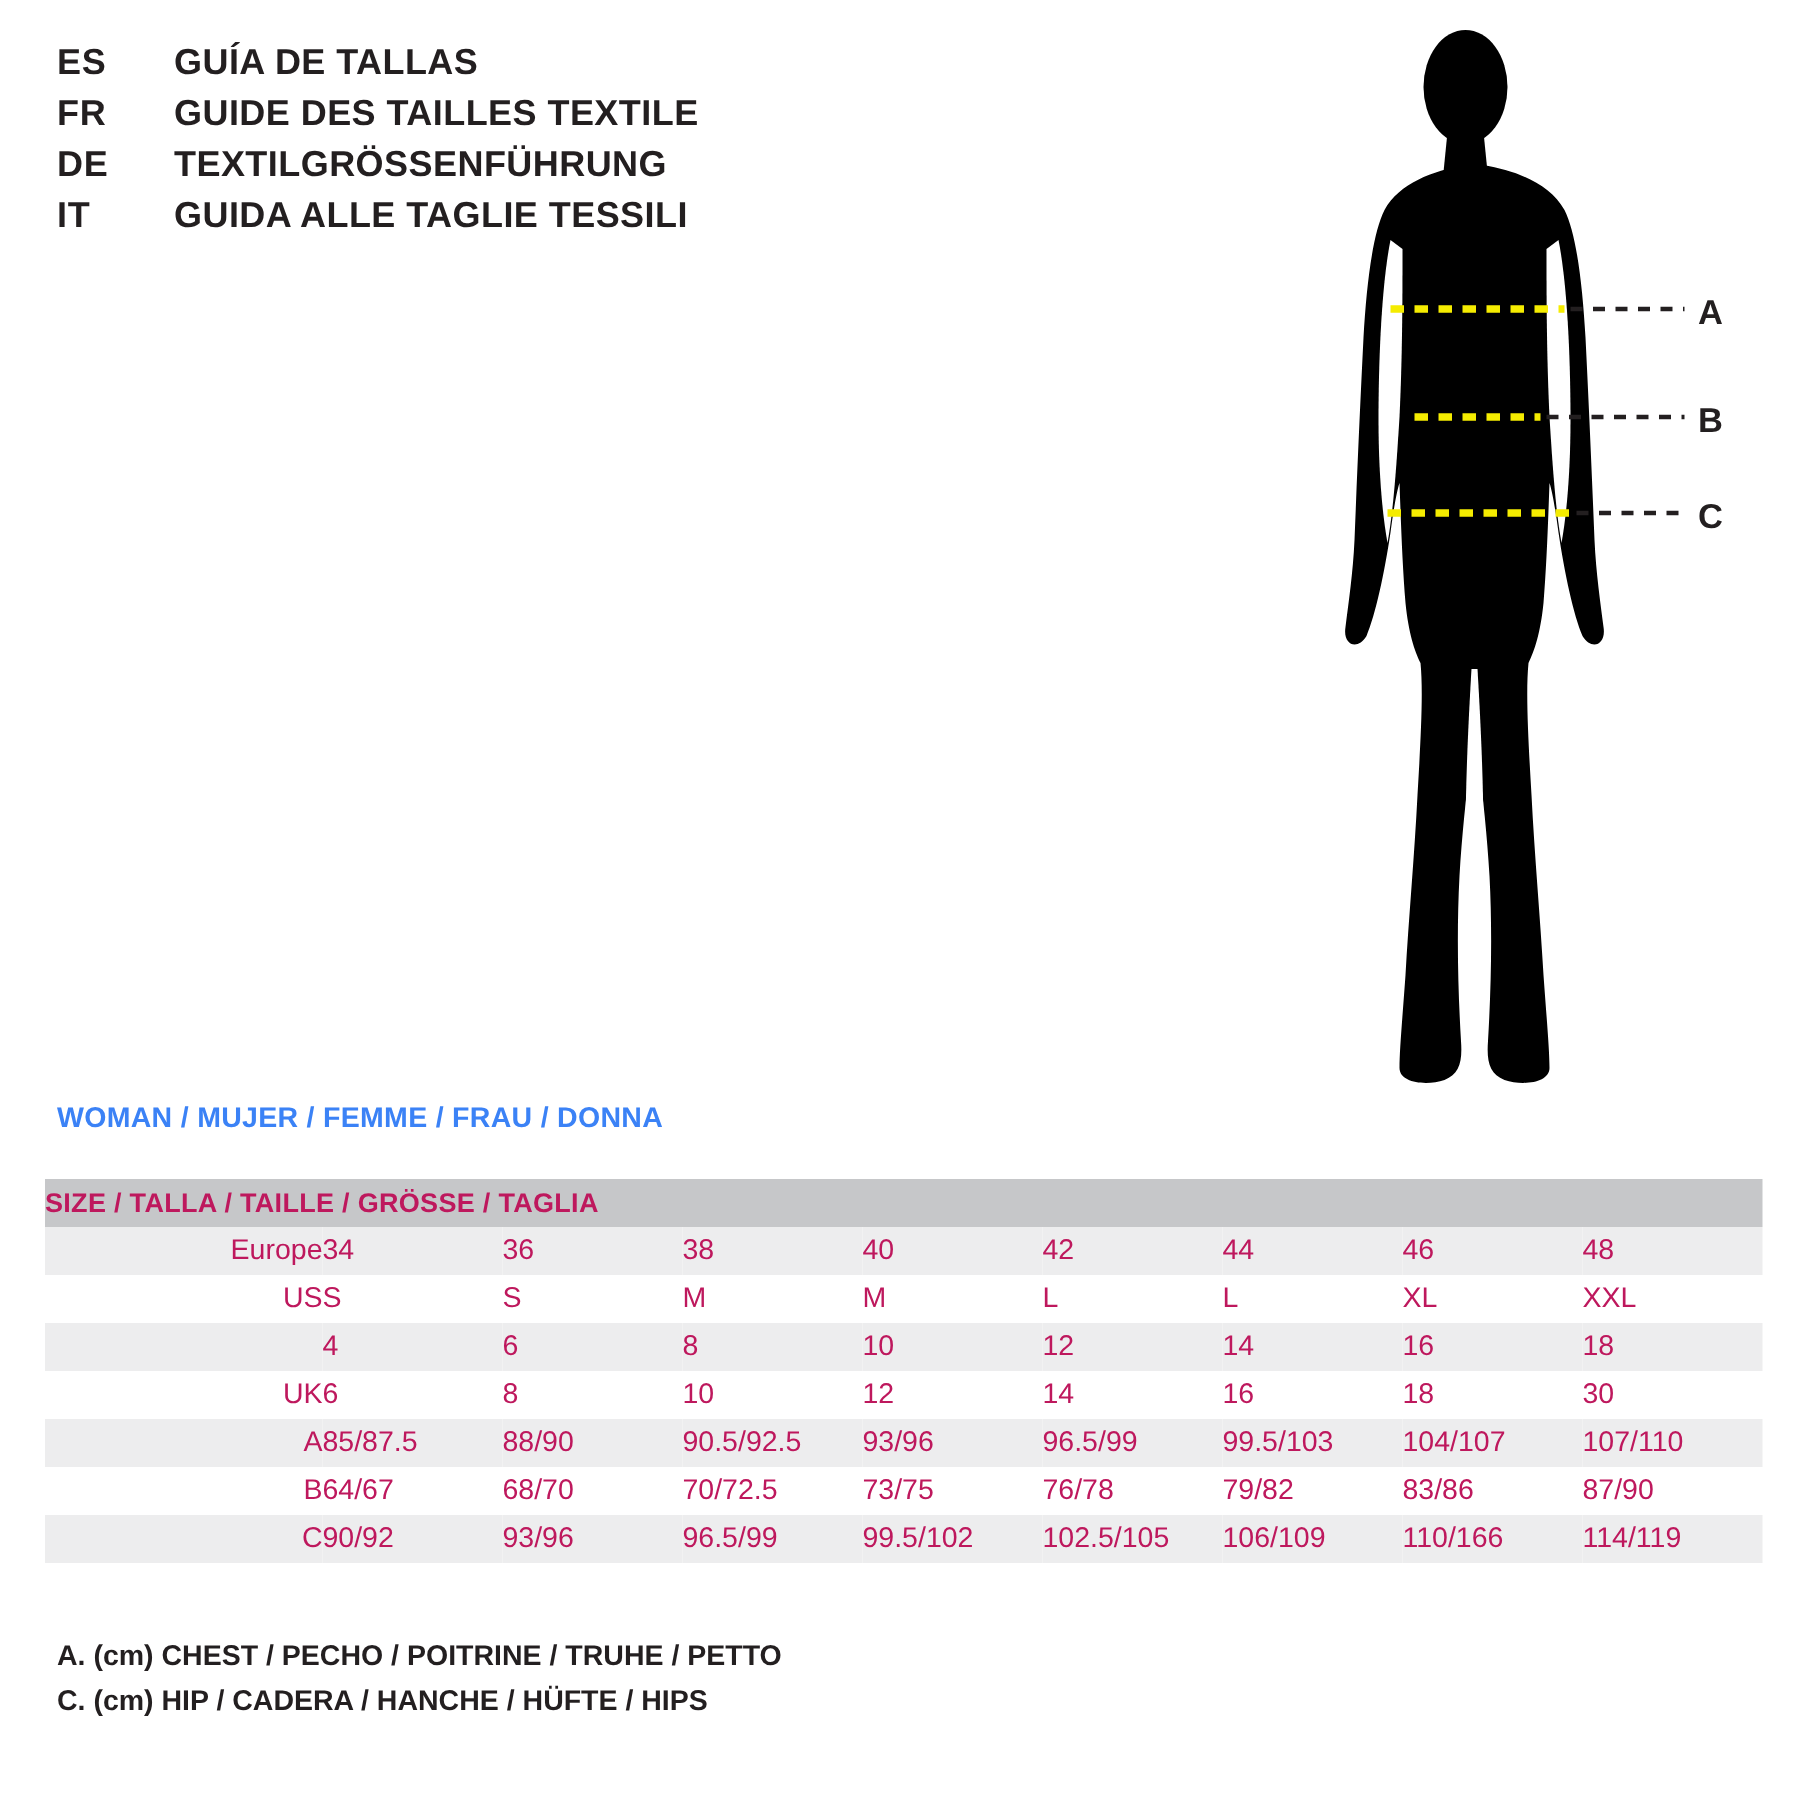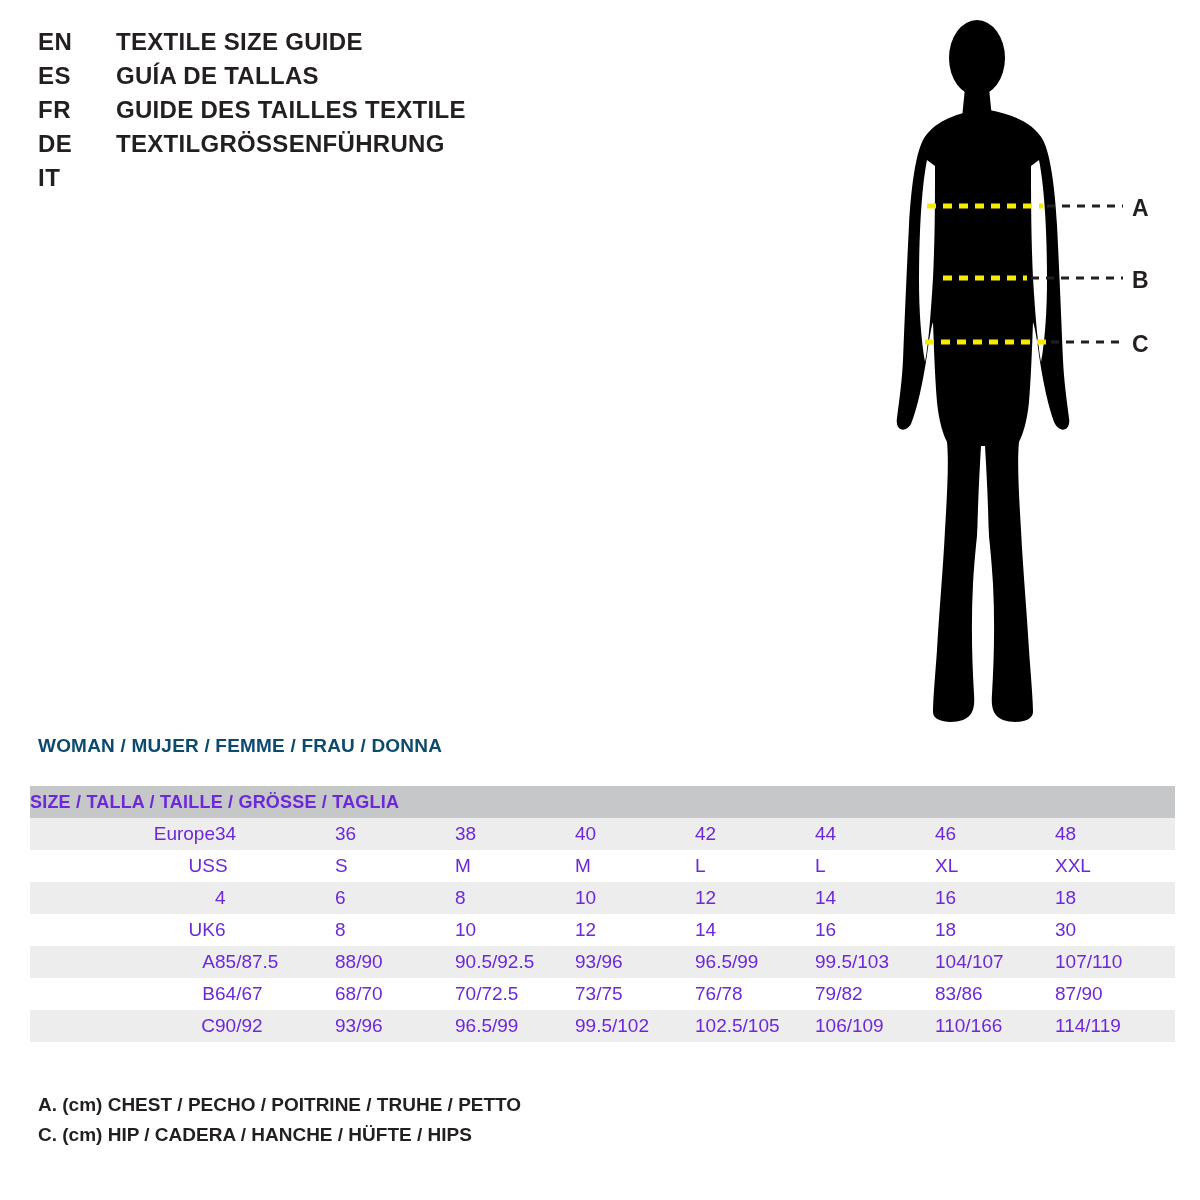--- a/index.html
+++ b/index.html
@@ -67,35 +67,35 @@
   }
 
   
   .section-heading {
     position: absolute;
     left: 38px;
     top: 735px;
     font-size: 19px;
     font-weight: bold;
     letter-spacing: 0.2px;
-    color: #0c4a6e;
+    color: #3b82f6;
   }
 
   
   .table-wrap {
     position: absolute;
     left: 30px;
     top: 786px;
     width: 1145px;
   }
   table.size-table {
     border-collapse: collapse;
     width: 1145px;
     font-size: 19px;
-    color: #6d28d9;
+    color: #be185d;
   }
   table.size-table td {
     padding: 5px 0 5px 0;
     height: 22px;
   }
   .row-head {
     background: #c6c7c9;
     font-weight: bold;
   }
   .row-head td {
@@ -134,38 +134,35 @@
     color: #231f20;
     white-space: nowrap;
   }
 </style>
 </head>
 <body>
 
 <div class="page">
 
   <div class="titles">
-    <div class="title-row">
-      <span class="title-lang">EN</span>
-      <span class="title-text">TEXTILE SIZE GUIDE</span>
-    </div>
     <div class="title-row">
       <span class="title-lang">ES</span>
       <span class="title-text">GUÍA DE TALLAS</span>
     </div>
     <div class="title-row">
       <span class="title-lang">FR</span>
       <span class="title-text">GUIDE DES TAILLES TEXTILE</span>
     </div>
     <div class="title-row">
       <span class="title-lang">DE</span>
       <span class="title-text">TEXTILGRÖSSENFÜHRUNG</span>
     </div>
     <div class="title-row">
       <span class="title-lang">IT</span>
+      <span class="title-text">GUIDA ALLE TAGLIE TESSILI</span>
     </div>
   </div>
 
   <div class="figure-wrap">
     <svg width="330" height="730" viewBox="0 0 330 730">
 
       <ellipse cx="122" cy="48" rx="28" ry="38" fill="#000000"></ellipse>
 
       <path d="M110 78 L134 78 L137 108 L107 108 Z" fill="#000000"></path>
 

